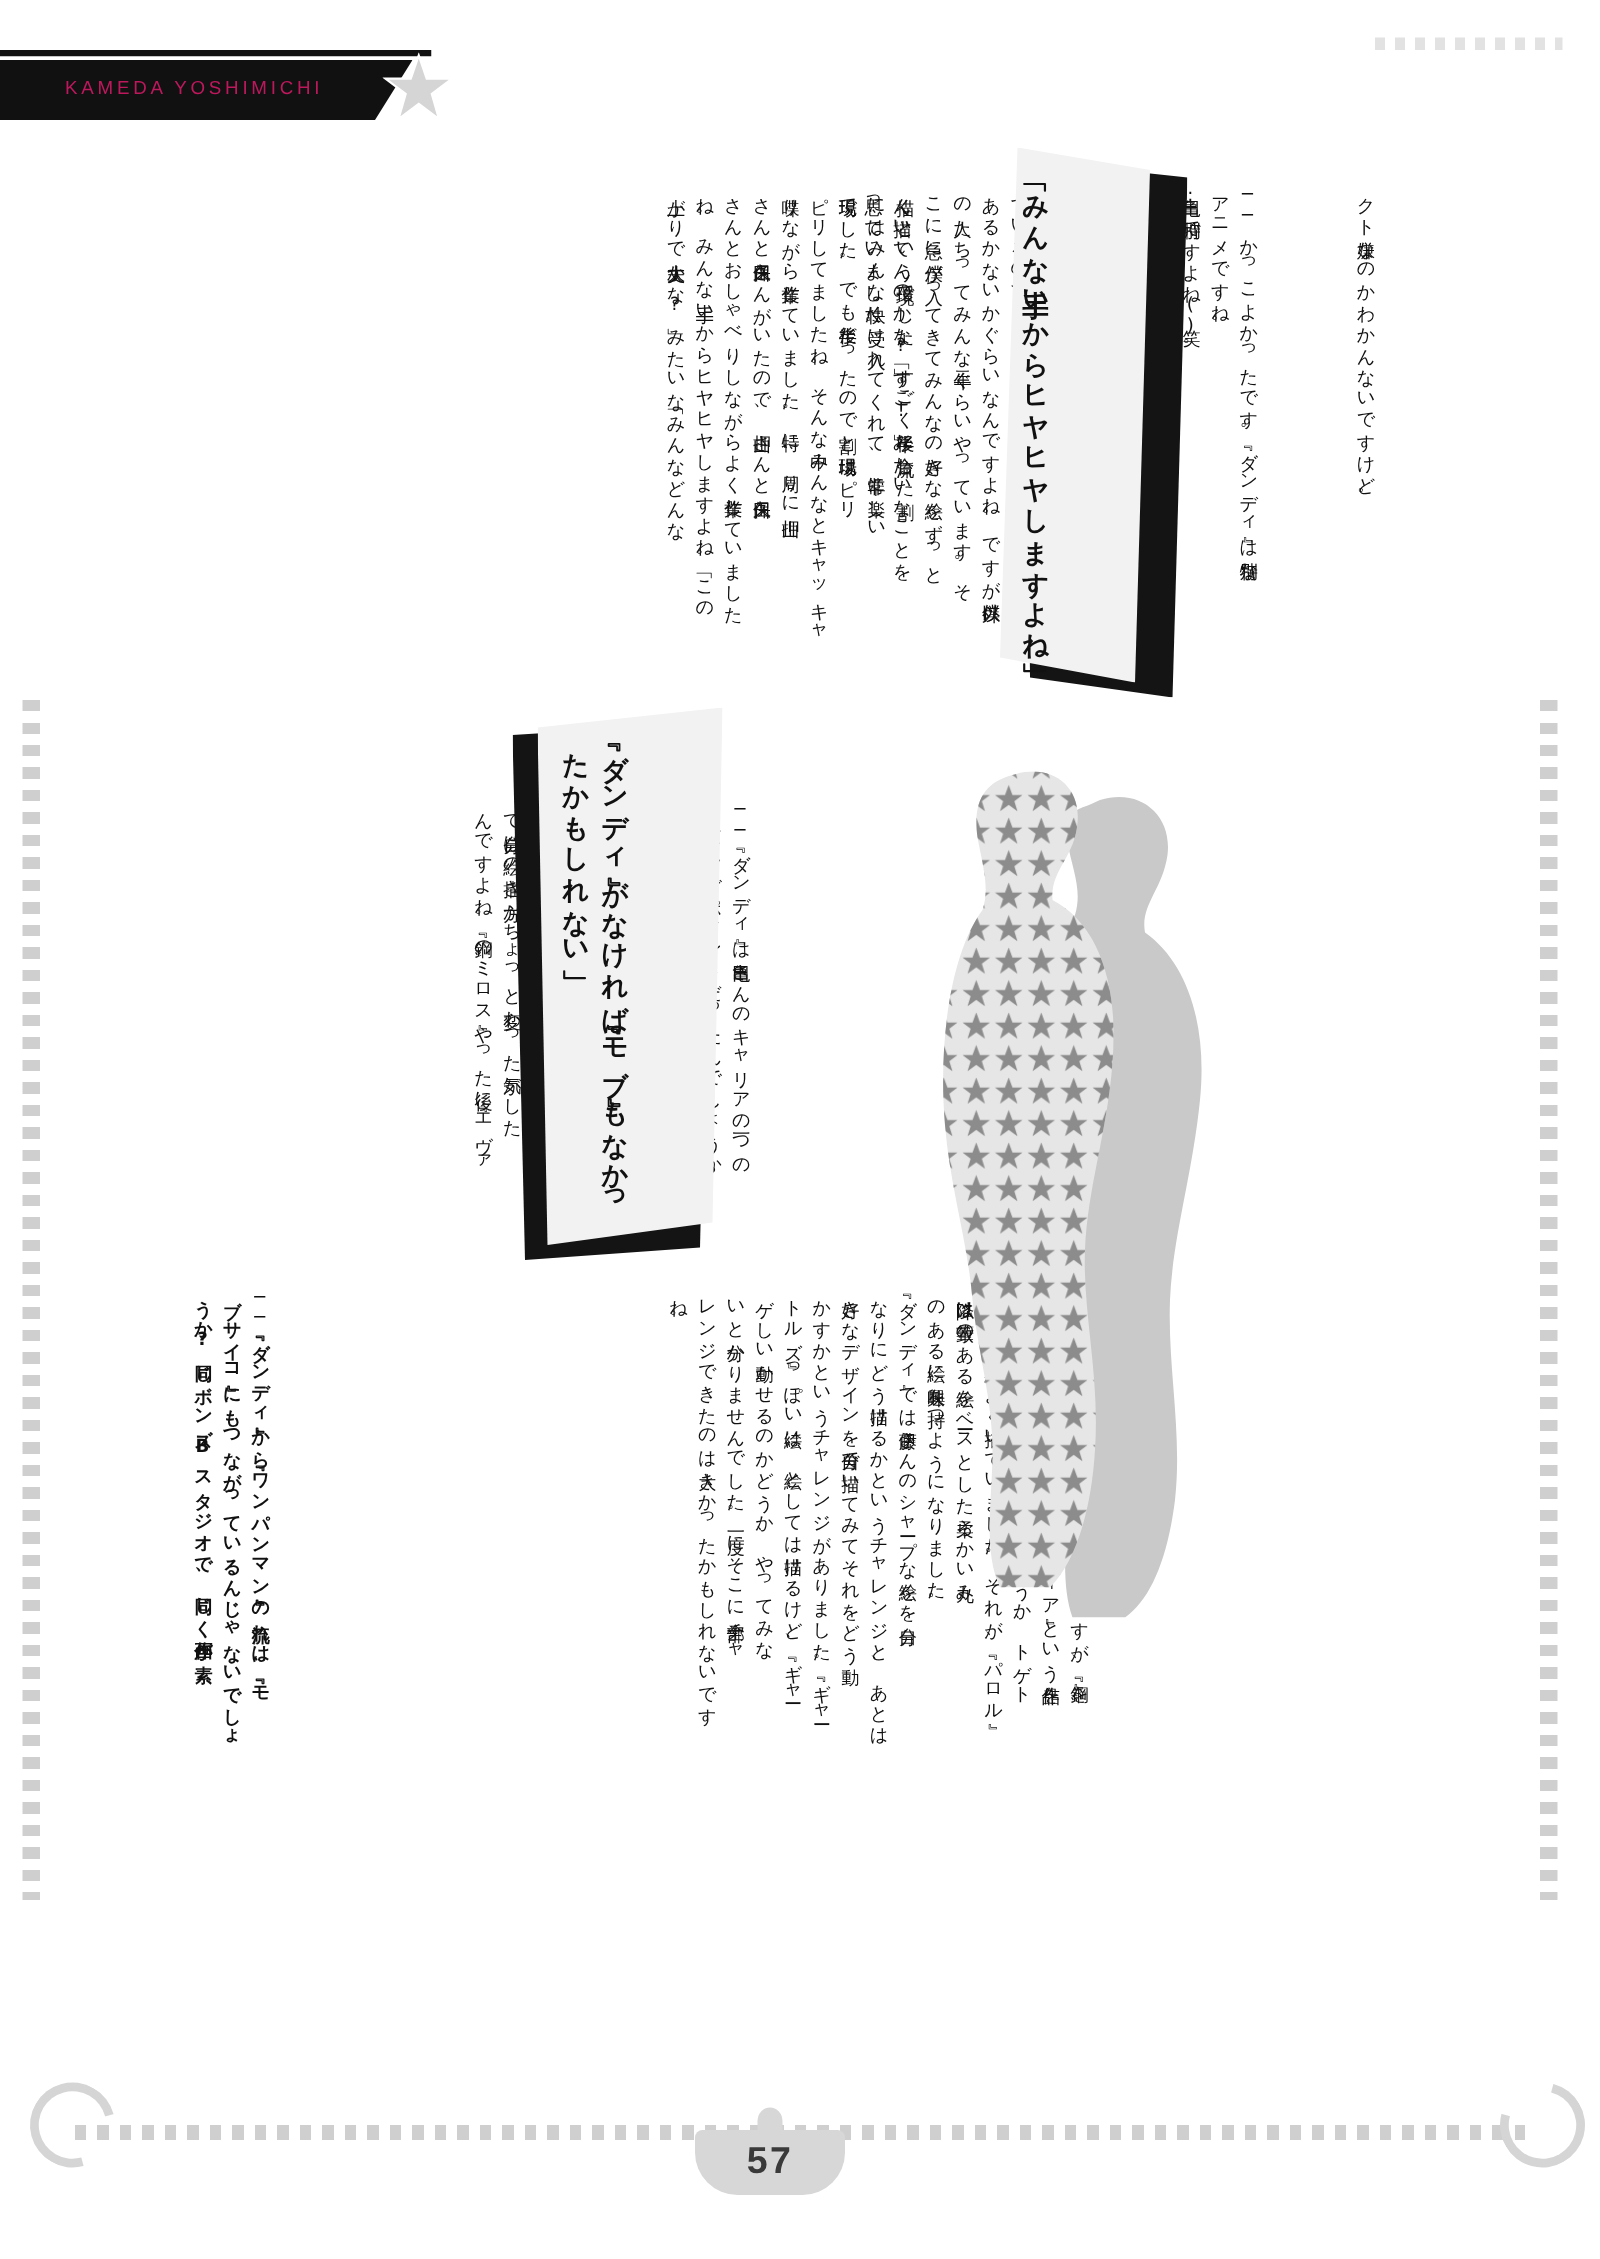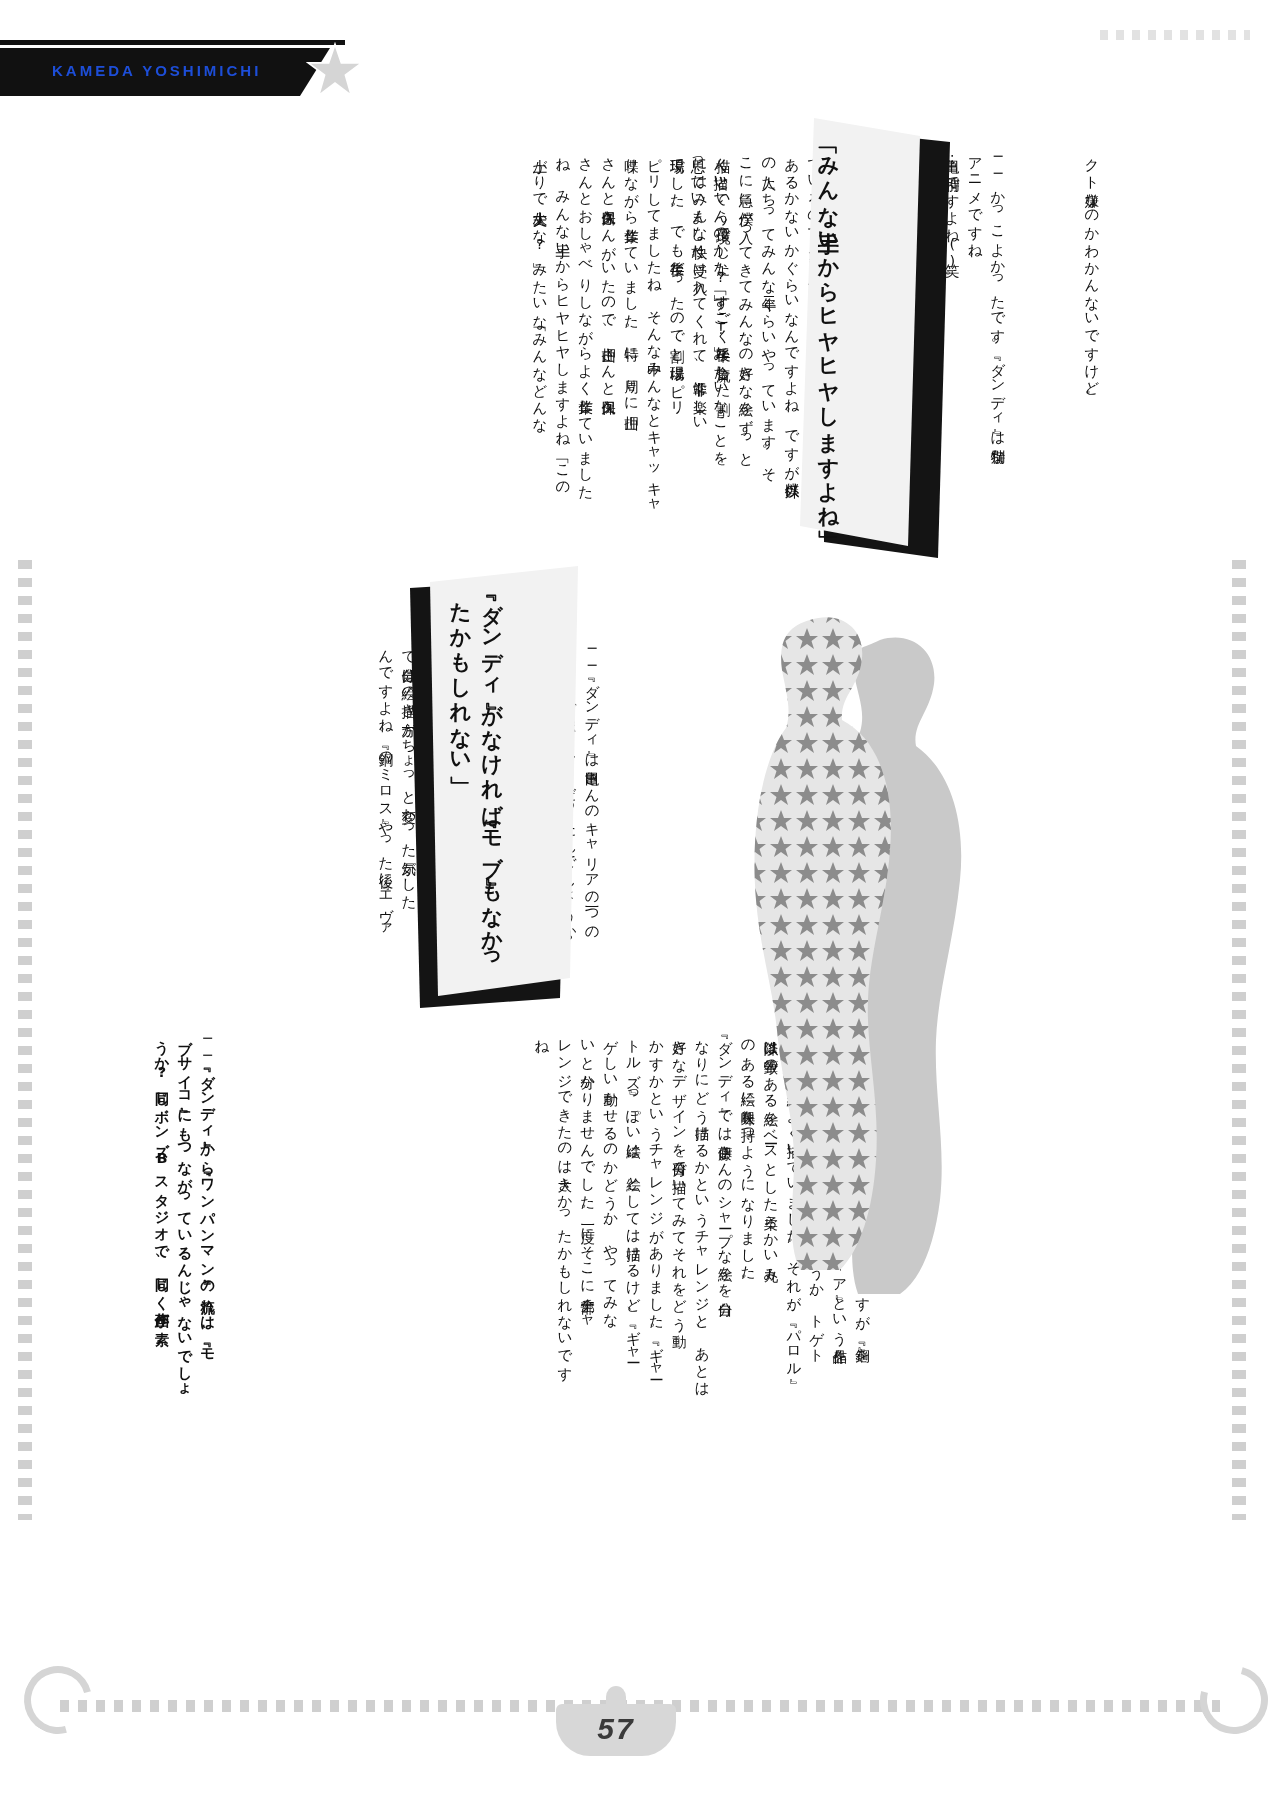--- a/index.html
+++ b/index.html
@@ -26,23 +26,23 @@
     width: 400px;
     height: 48px;
     background: #111111;
     clip-path: polygon(0 0, 330px 0, 300px 48px, 0 48px);
     z-index: 6;
   }
   .header-title {
     position: absolute;
     left: 52px;
     top: 62px;
-    color: #1d4ed8;
+    color: #be185d;
     font-size: 15px;
-    font-weight: bold;
+    font-weight: normal;
     letter-spacing: 3px;
     z-index: 8;
     white-space: nowrap;
     text-align: right;
   }
   .header-star {
     position: absolute;
     left: 306px;
     top: 42px;
     width: 58px;
@@ -104,21 +104,20 @@
   .swirl-br { left: 1200px; top: 1666px; transform: rotate(-120deg); }
 
   
   .page-number-plate {
     position: absolute;
     left: 556px;
     top: 1686px;
     width: 120px;
     height: 74px;
     z-index: 5;
-    font-style: italic;
   }
   .plate-shape {
     position: absolute;
     left: 0; top: 18px;
     width: 120px; height: 52px;
     background: #d7d7d7;
     border-radius: 6px 6px 34px 34px;
   }
   .plate-knob {
     position: absolute;

